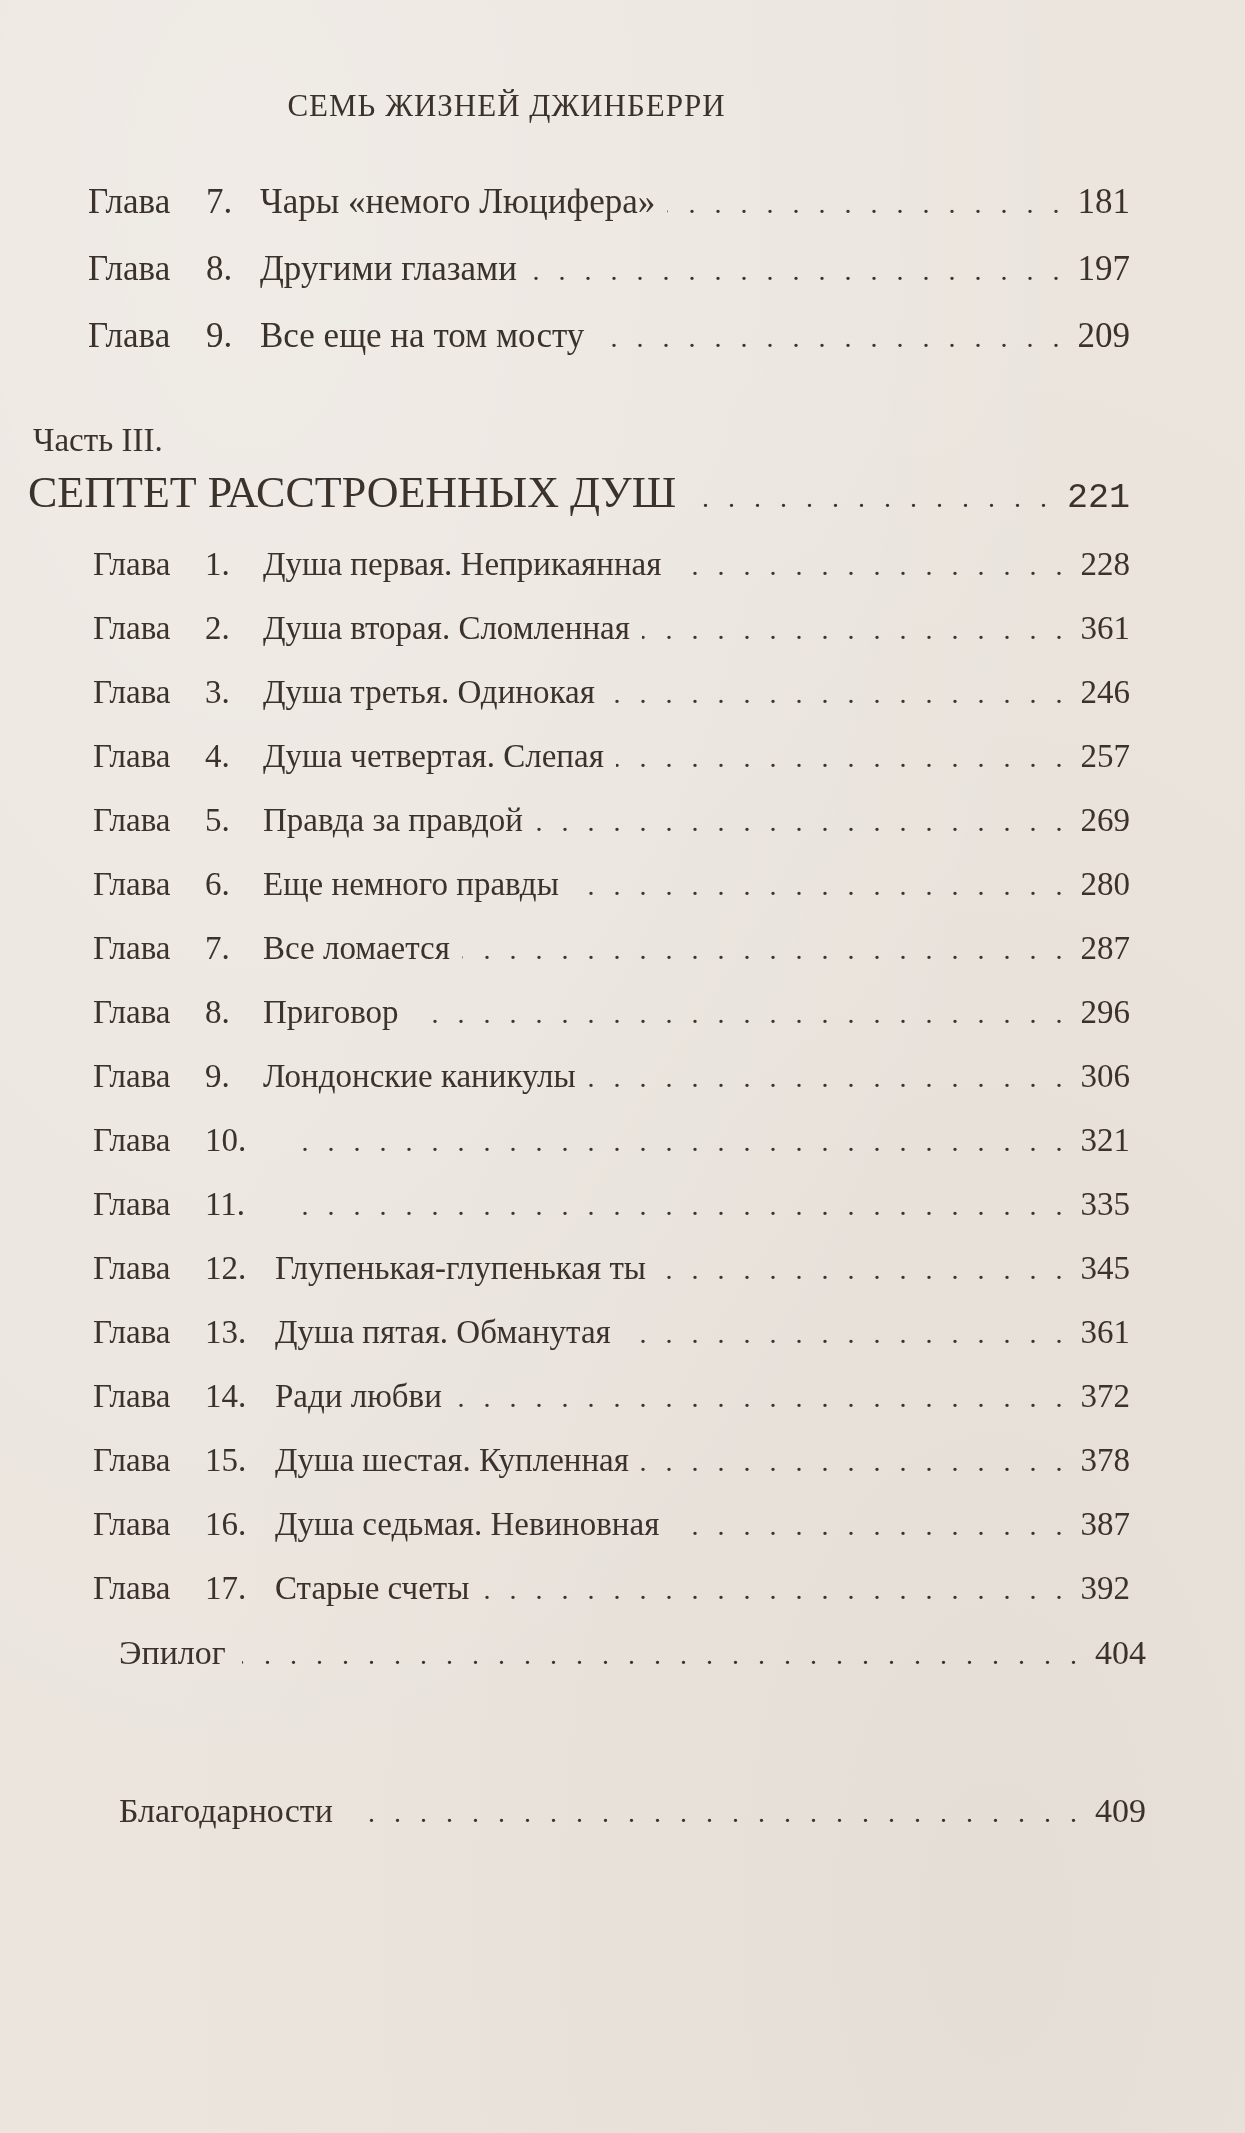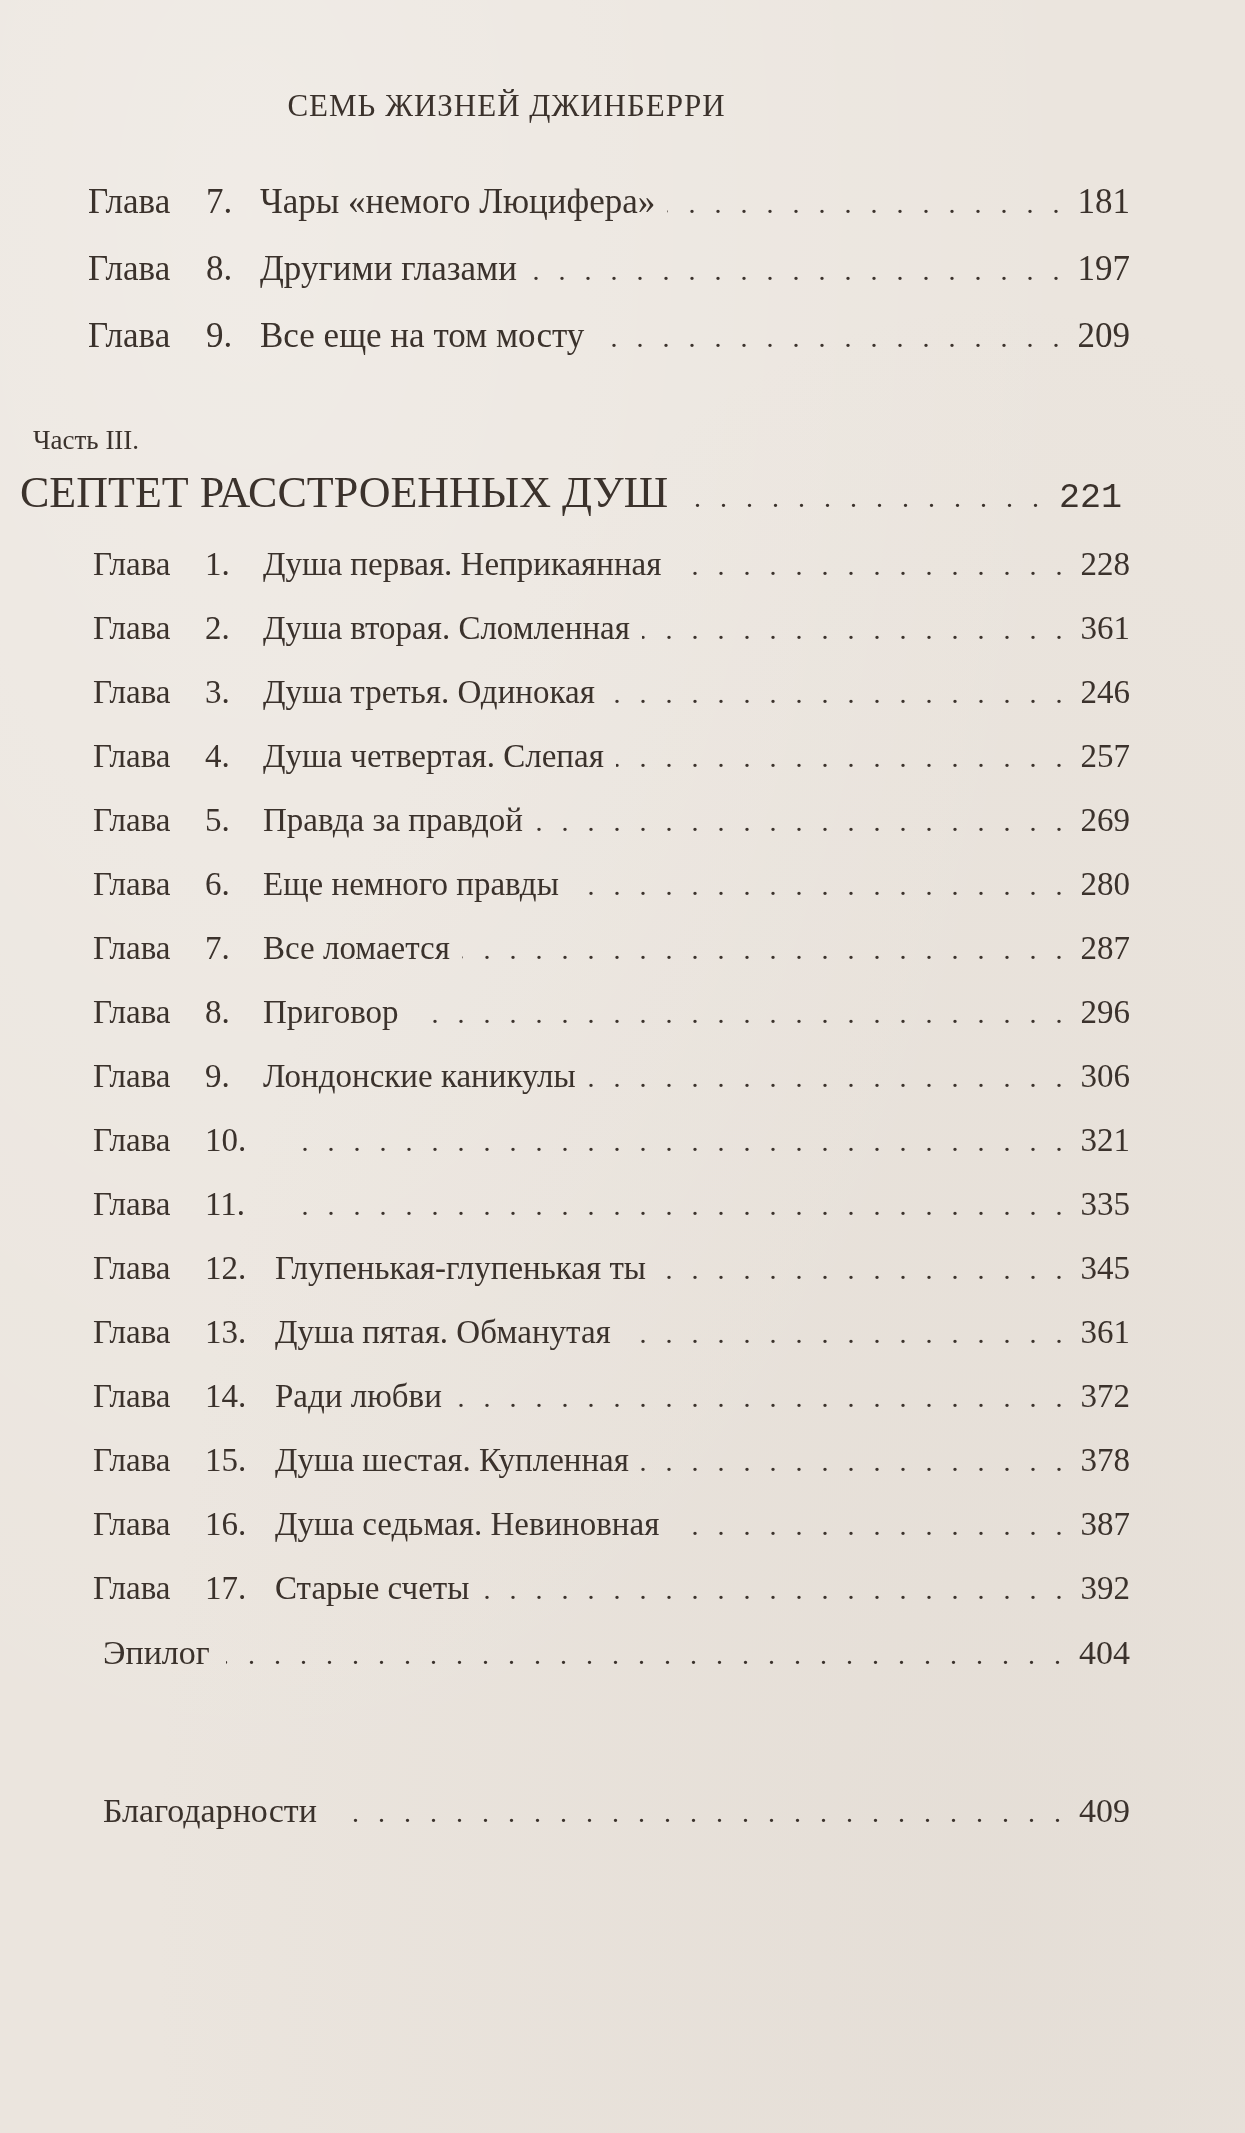--- a/index.html
+++ b/index.html
@@ -69,27 +69,27 @@
     }
     
     .block1 .toc-row { left: 88px; width: 1042px; }
     .block1 .ch-label { width: 118px; }
     .block1 .ch-num { width: 54px; }
     
     .part-label {
       position: absolute;
       top: 416px;
       left: 33px;
-      font-size: 27px;
+      font-size: 33px;
       line-height: 48px;
     }
     .part-title-row {
       position: absolute;
       top: 463px;
-      left: 20px;
+      left: 28px;
       width: 1102px;
       display: flex;
       align-items: baseline;
       font-size: 44px;
       line-height: 60px;
       white-space: nowrap;
     }
     .part-title-row .leader {
       flex: 1 1 auto;
       overflow: hidden;
@@ -103,21 +103,21 @@
       font-size: 35px;
       font-family: Liberation Mono, monospace;
     }
     
     .block2 .toc-row { left: 93px; width: 1037px; font-size: 33px; }
     .block2 .ch-label { width: 112px; }
     .block2 .ch-num { width: 58px; }
     .block2 .toc-row.wide-num .ch-num { width: 70px; }
     .misc-row {
       position: absolute;
-      left: 103px;
+      left: 119px;
       width: 1027px;
       display: flex;
       align-items: baseline;
       font-size: 34px;
       height: 52px;
       line-height: 52px;
       white-space: nowrap;
     }
     .misc-row .leader {
       flex: 1 1 auto;

